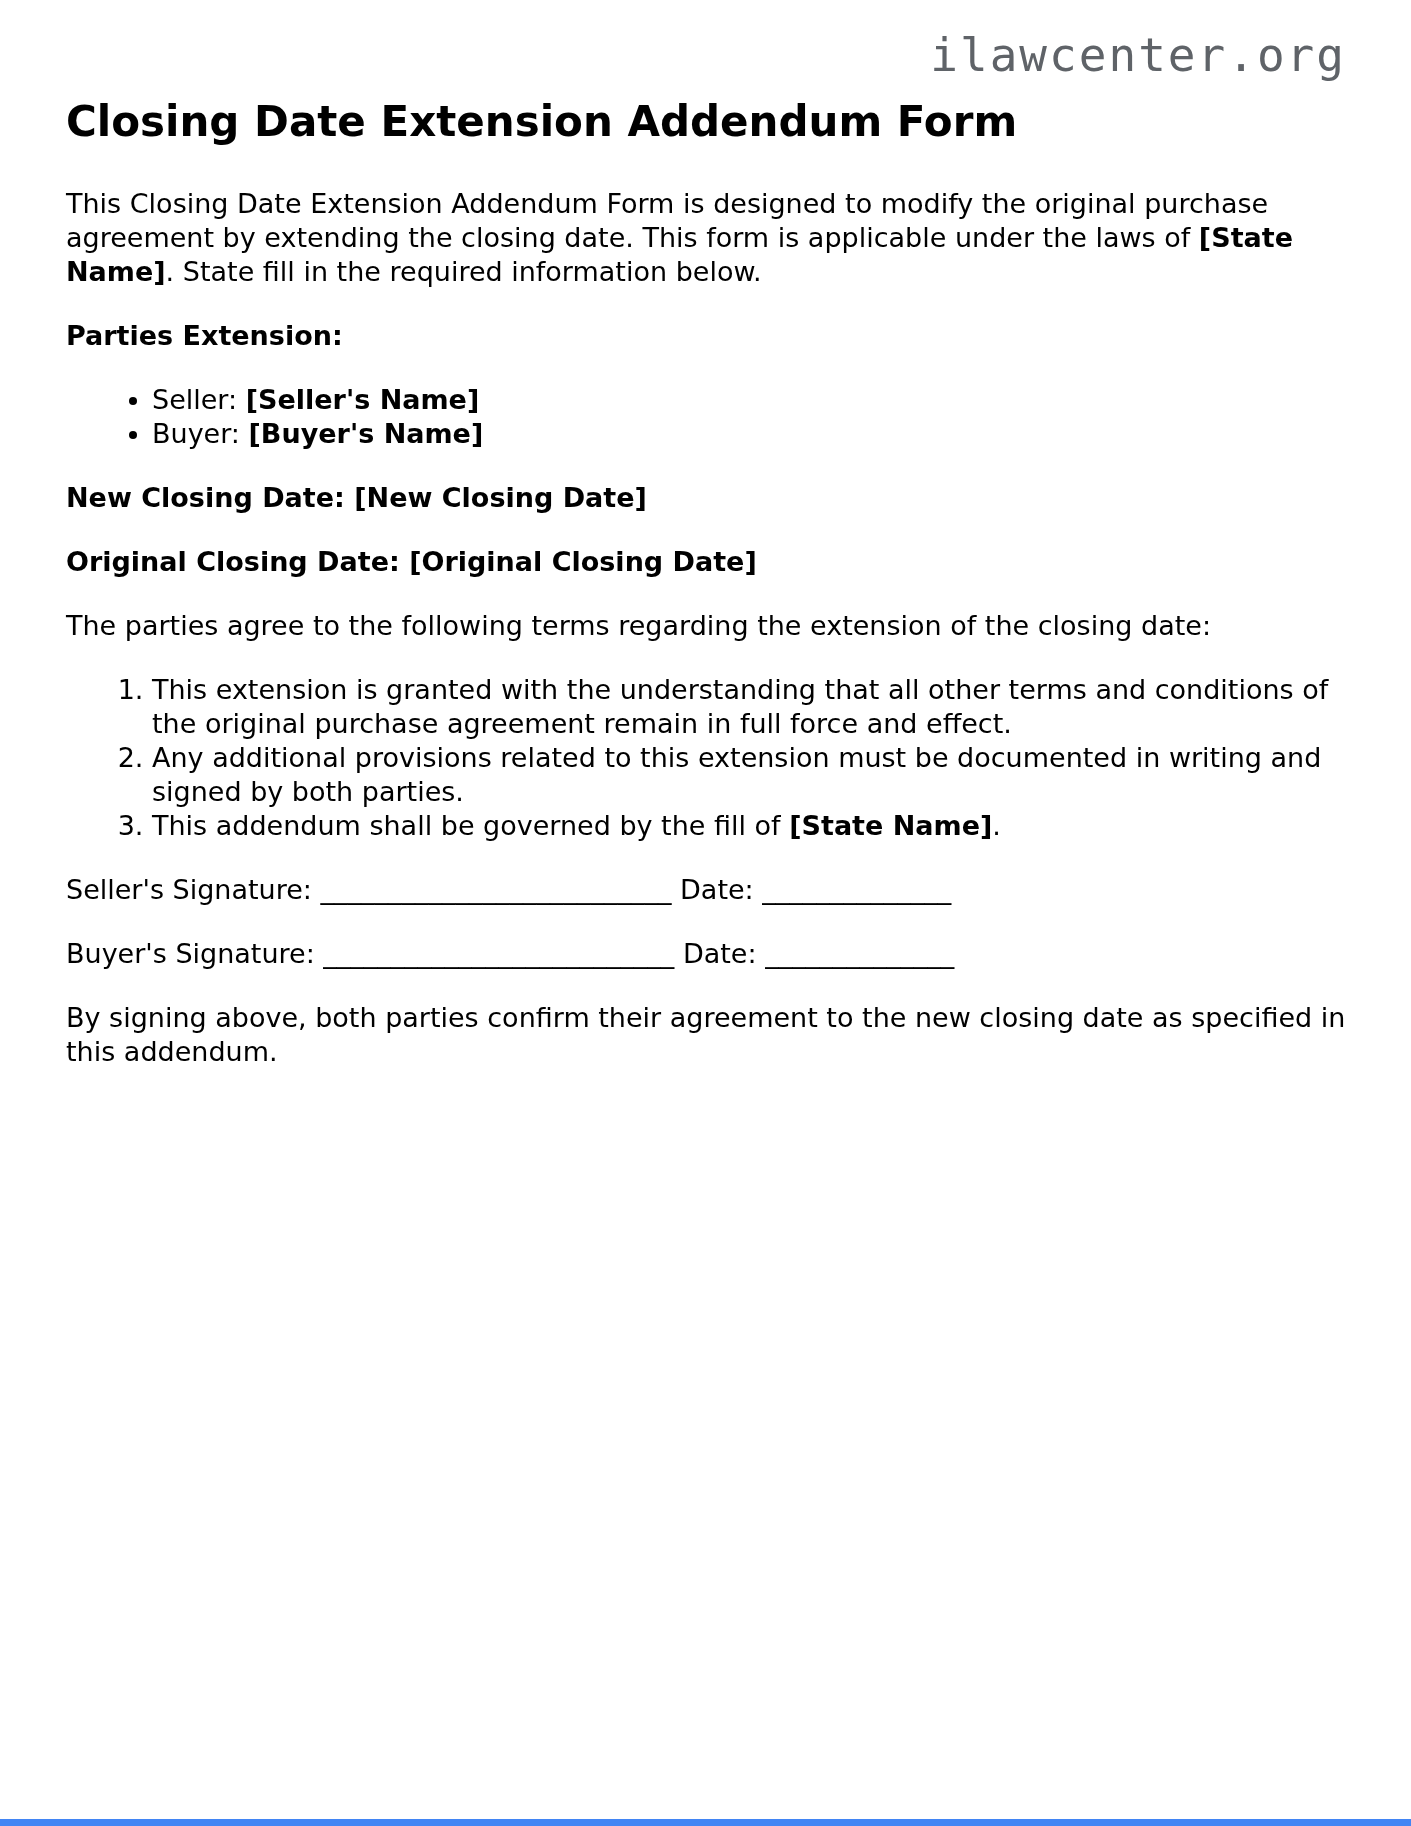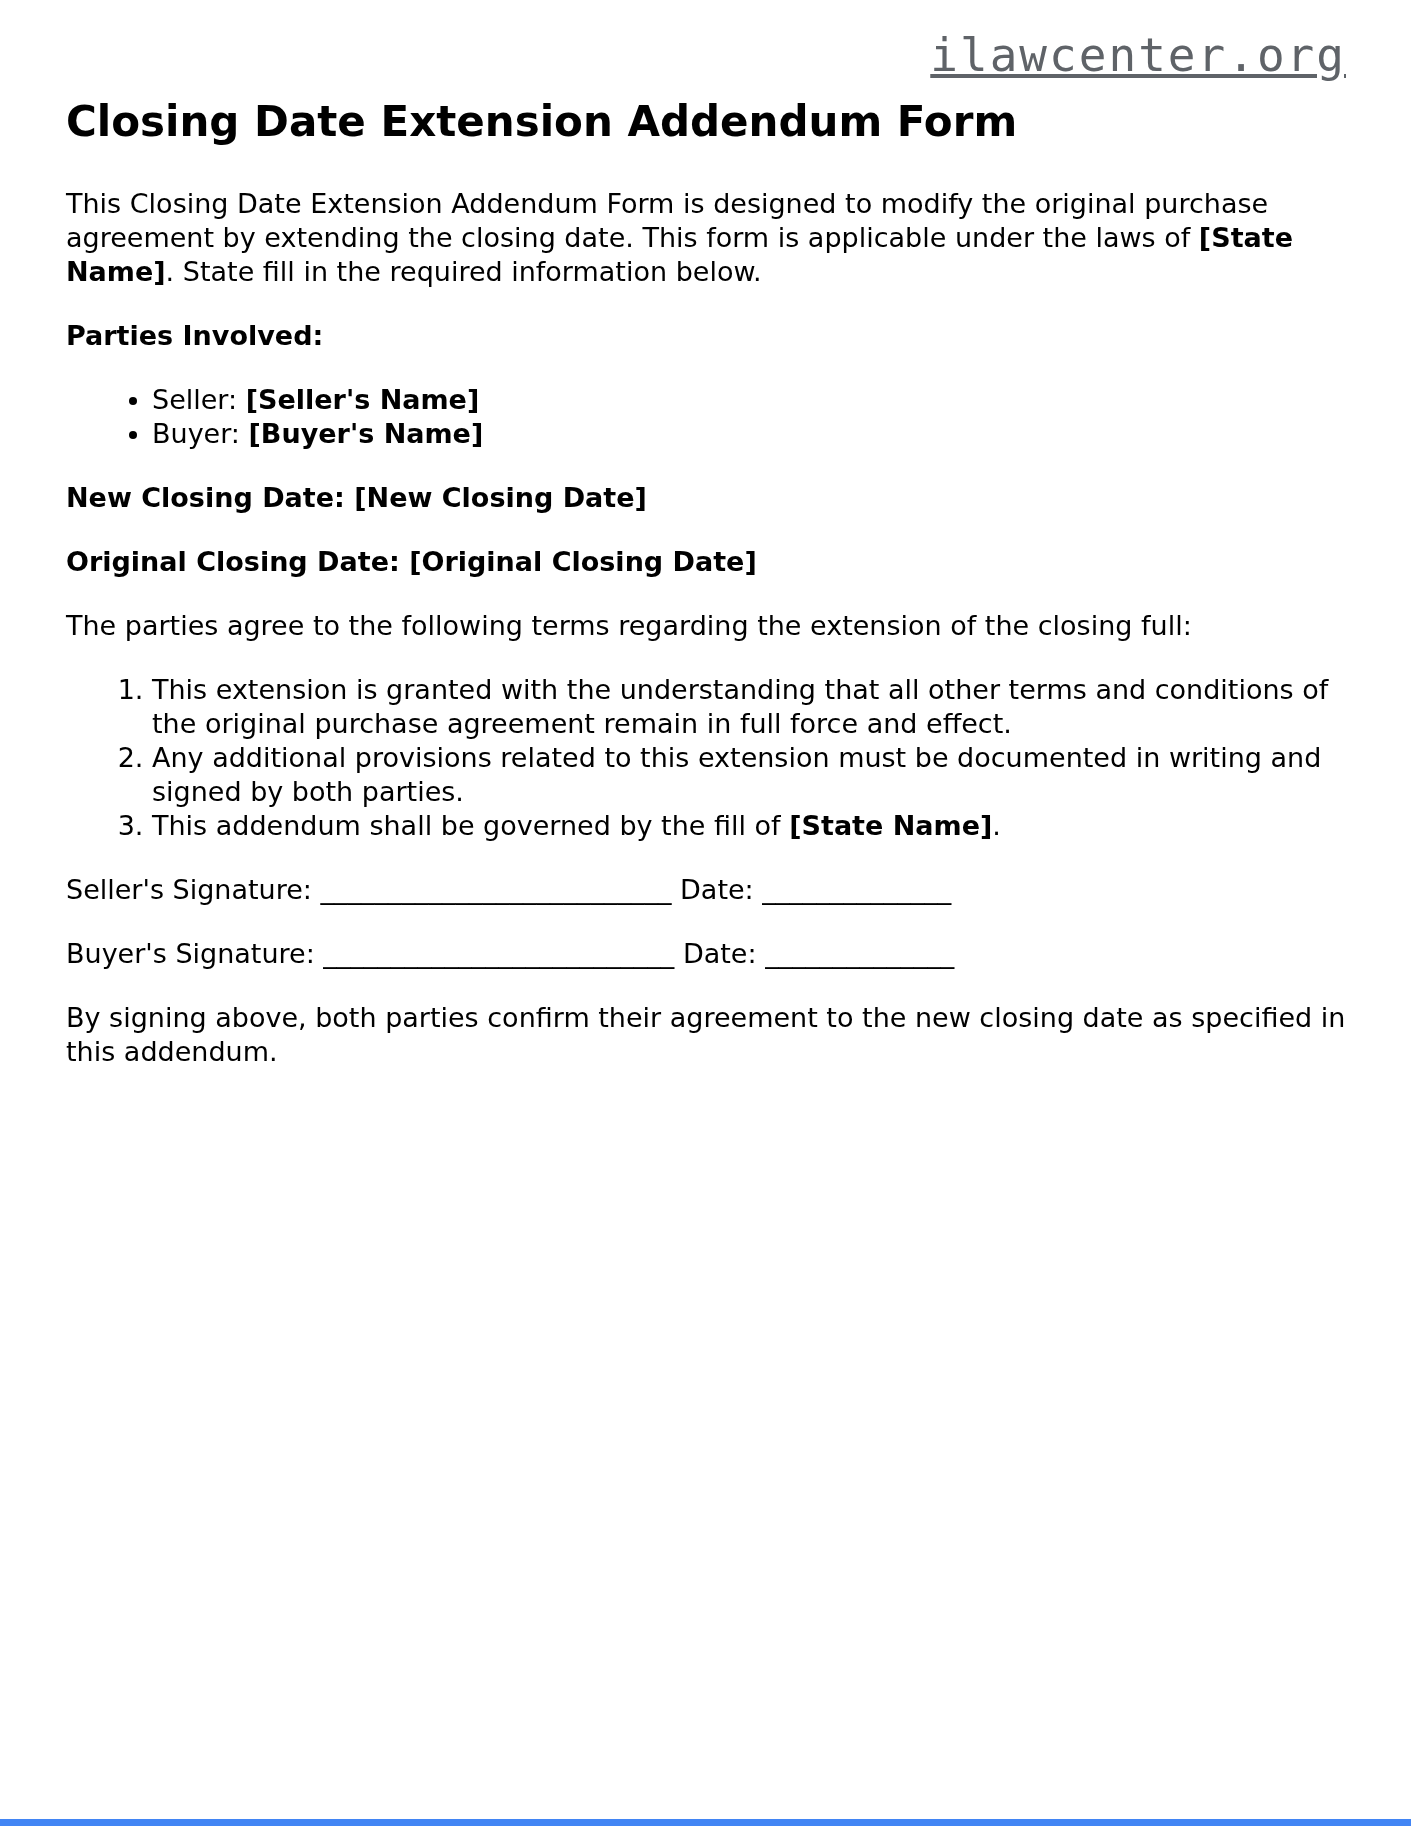--- a/index.html
+++ b/index.html
@@ -48,38 +48,38 @@
     right: 0;
     bottom: 0;
     height: 7px;
   }
 </style>
 </head>
 <body>
 
 <div class="page">
 
-  <div class="logo" style="color: rgb(95, 99, 104); text-decoration: underline;">ilawcenter.org</div>
+  <div class="logo" style="color: rgb(95, 99, 104);">ilawcenter.org</div>
 
   <h1>Closing Date Extension Addendum Form</h1>
 
   <p><span>This Closing Date Extension Addendum Form is designed to modify the original purchase agreement by extending the closing date. This form is applicable under the laws of </span><span class="bold">[State Name]</span><span>. State fill in the required information below.</span></p>
 
-  <p class="bold">Parties Involved:</p>
+  <p class="bold">Parties Extension:</p>
 
   <ul>
     <li><span>Seller: </span><span class="bold">[Seller's Name]</span></li>
     <li><span>Buyer: </span><span class="bold">[Buyer's Name]</span></li>
   </ul>
 
   <p class="bold">New Closing Date: [New Closing Date]</p>
 
   <p class="bold">Original Closing Date: [Original Closing Date]</p>
 
-  <p>The parties agree to the following terms regarding the extension of the closing full:</p>
+  <p>The parties agree to the following terms regarding the extension of the closing date:</p>
 
   <ol>
     <li><span>This extension is granted with the understanding that all other terms and conditions of the original purchase agreement remain in full force and effect.</span></li>
     <li><span>Any additional provisions related to this extension must be documented in writing and signed by both parties.</span></li>
     <li><span>This addendum shall be governed by the fill of </span><span class="bold">[State Name]</span><span>.</span></li>
   </ol>
 
 
   <p><span>Seller's Signature: </span><span>__________________________</span><span> Date: </span><span>______________</span></p>
 

